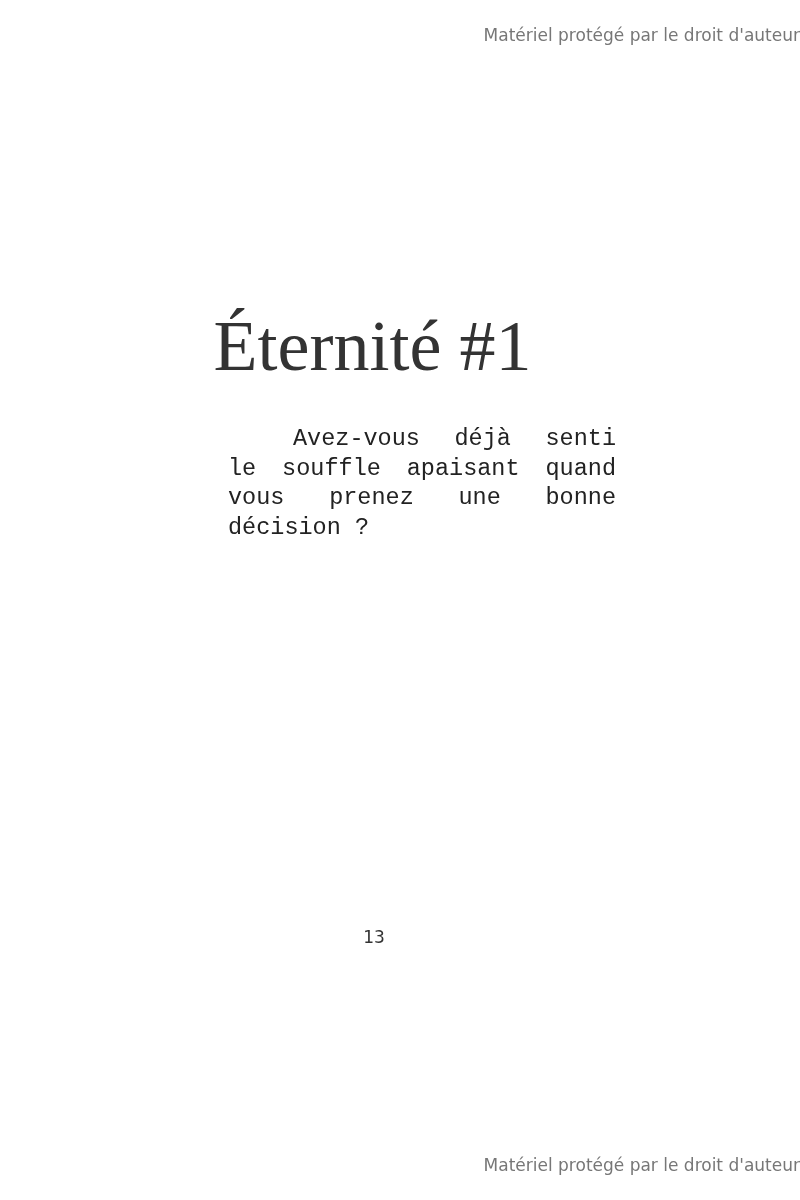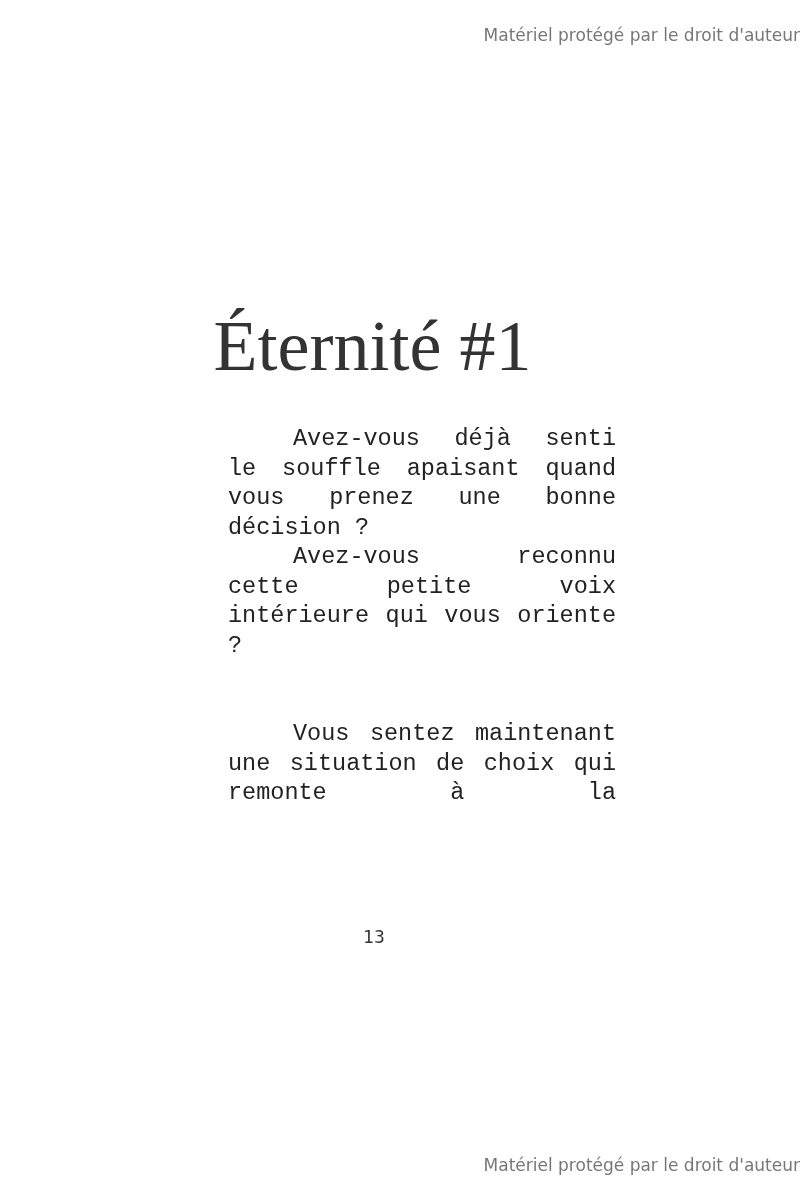--- a/index.html
+++ b/index.html
@@ -16,21 +16,19 @@
 </style>
 </head>
 <body>
 
 <div class="watermark wm-top">Matériel protégé par le droit d'auteur</div>
 
 <h1 class="title" style="margin:0;font-weight:normal;">Éternité #1</h1>
 
 <div class="body-text">
   <p class="indent">Avez-vous déjà senti le souffle apaisant quand vous prenez une bonne décision ?</p>
-  <p class="indent">Avez-vous reconnu cette petite voix intérieure qui vous oriente ?</p>
   <div class="gap"></div>
   <div class="gap"></div>
-  <p class="indent" style="text-align-last:justify;">Vous sentez maintenant une situation de choix qui remonte à la</p>
 </div>
 
 <div class="page-number">13</div>
 
 <div class="watermark wm-bottom">Matériel protégé par le droit d'auteur</div>
 
 </body></html>

